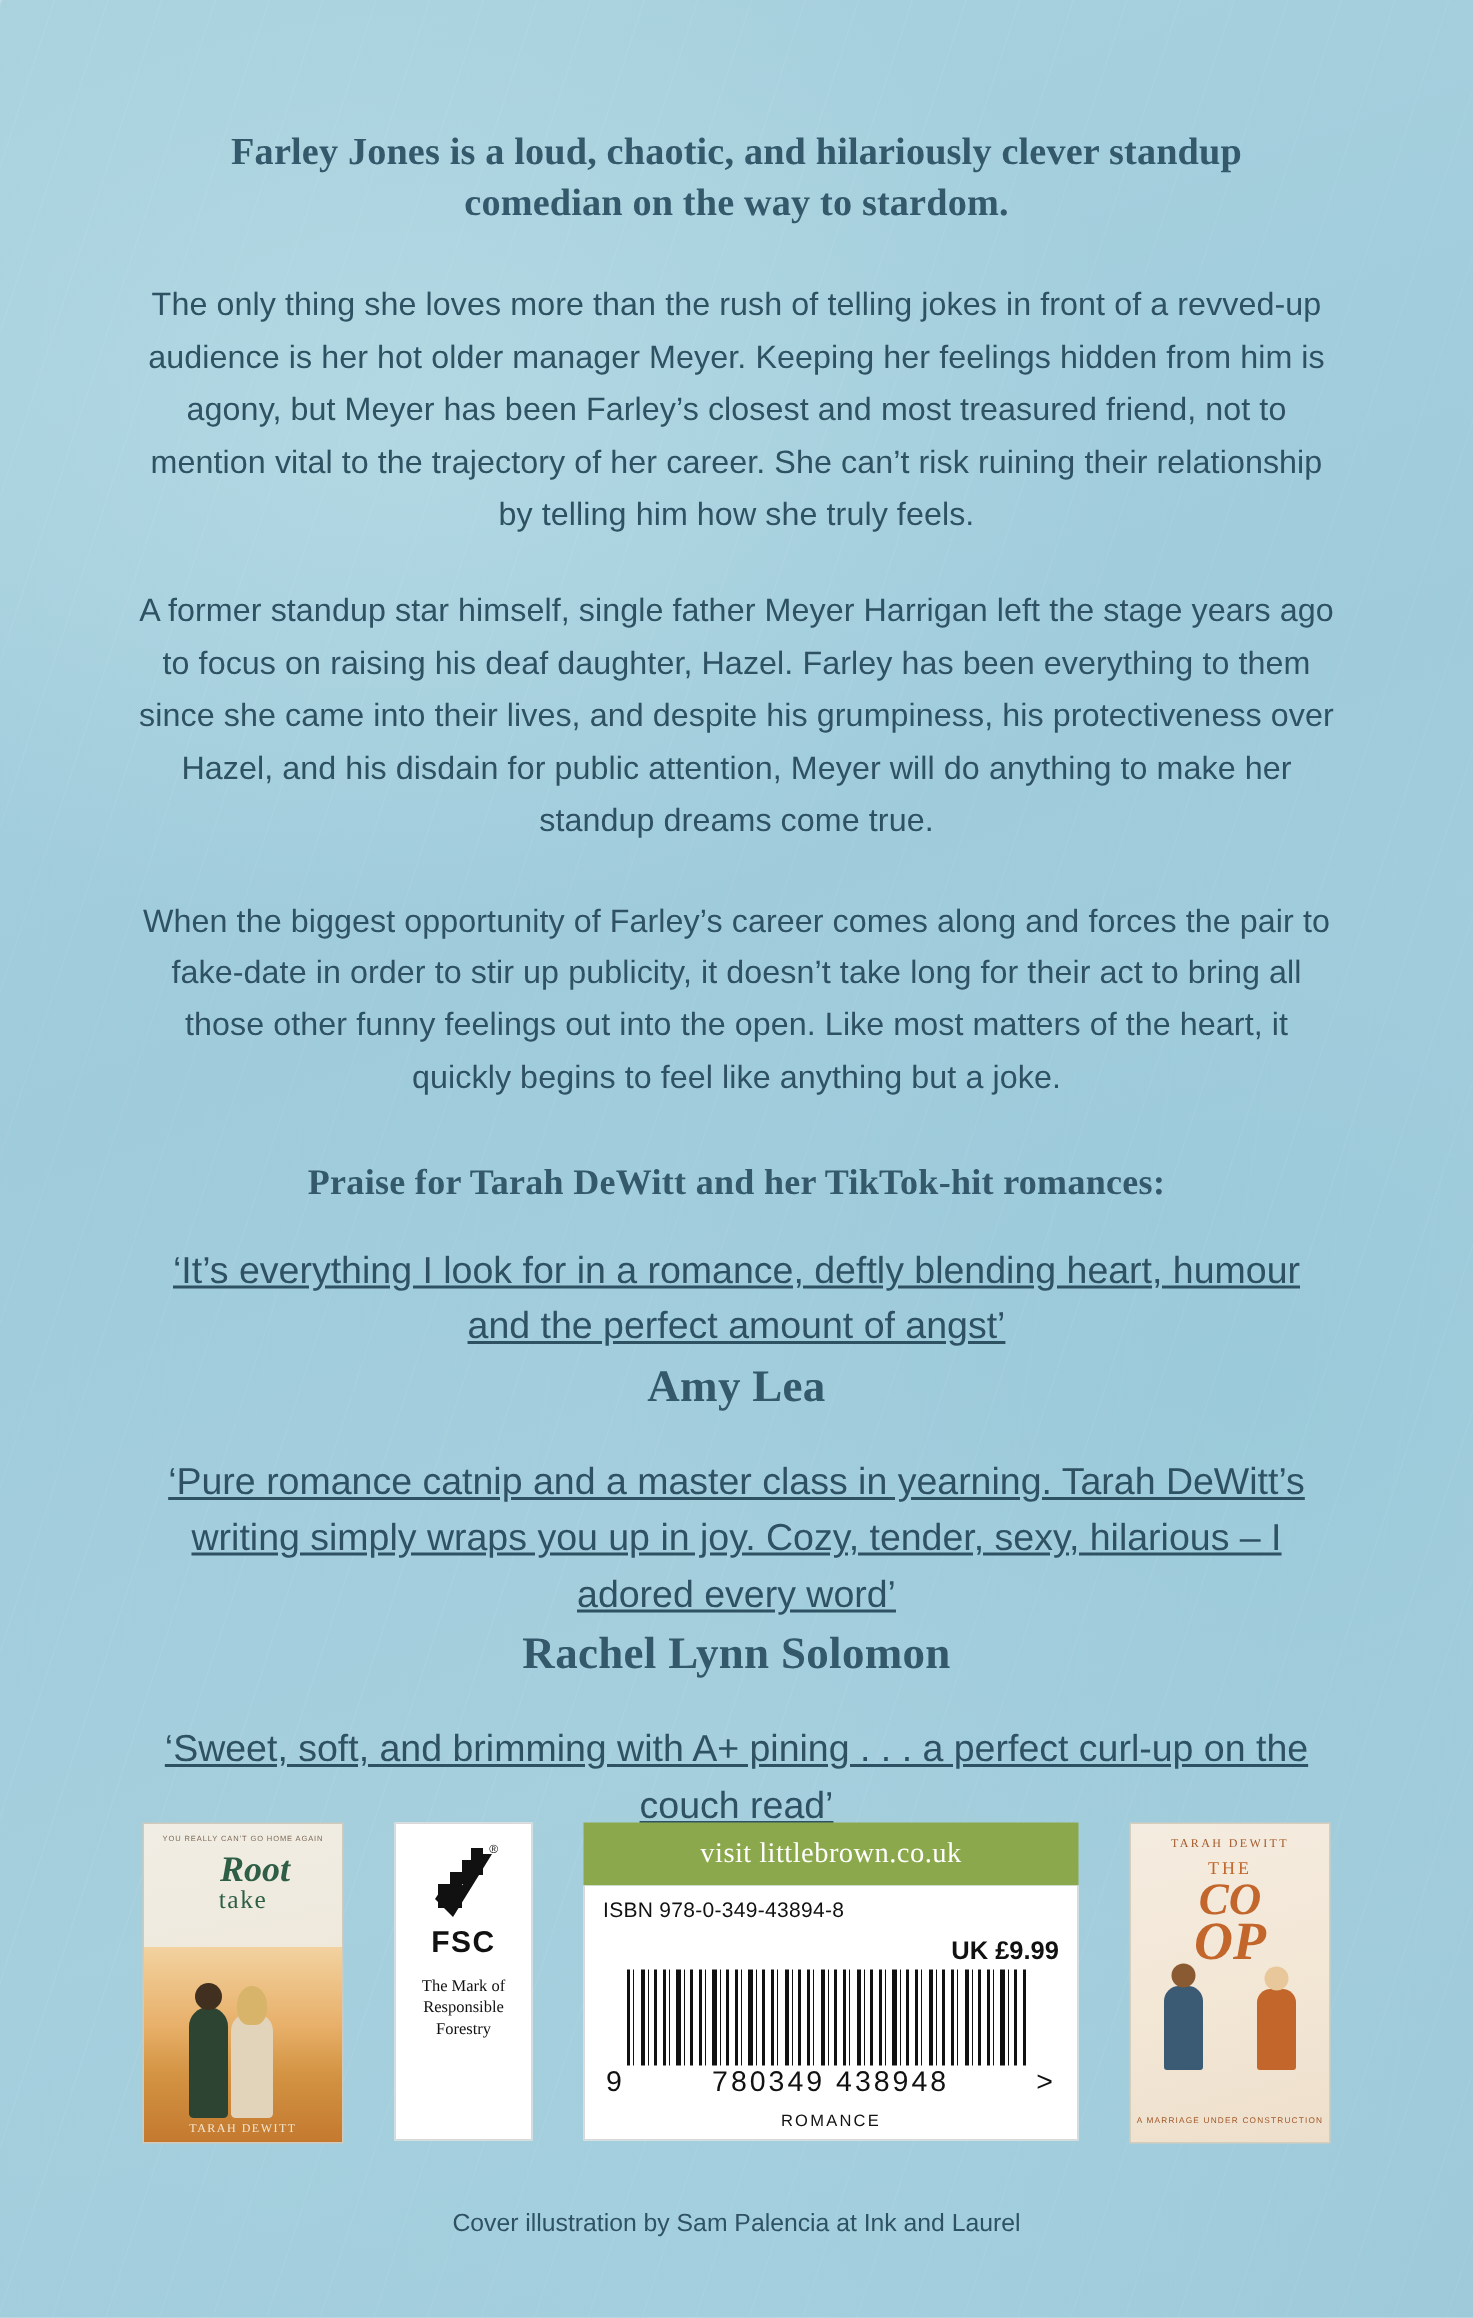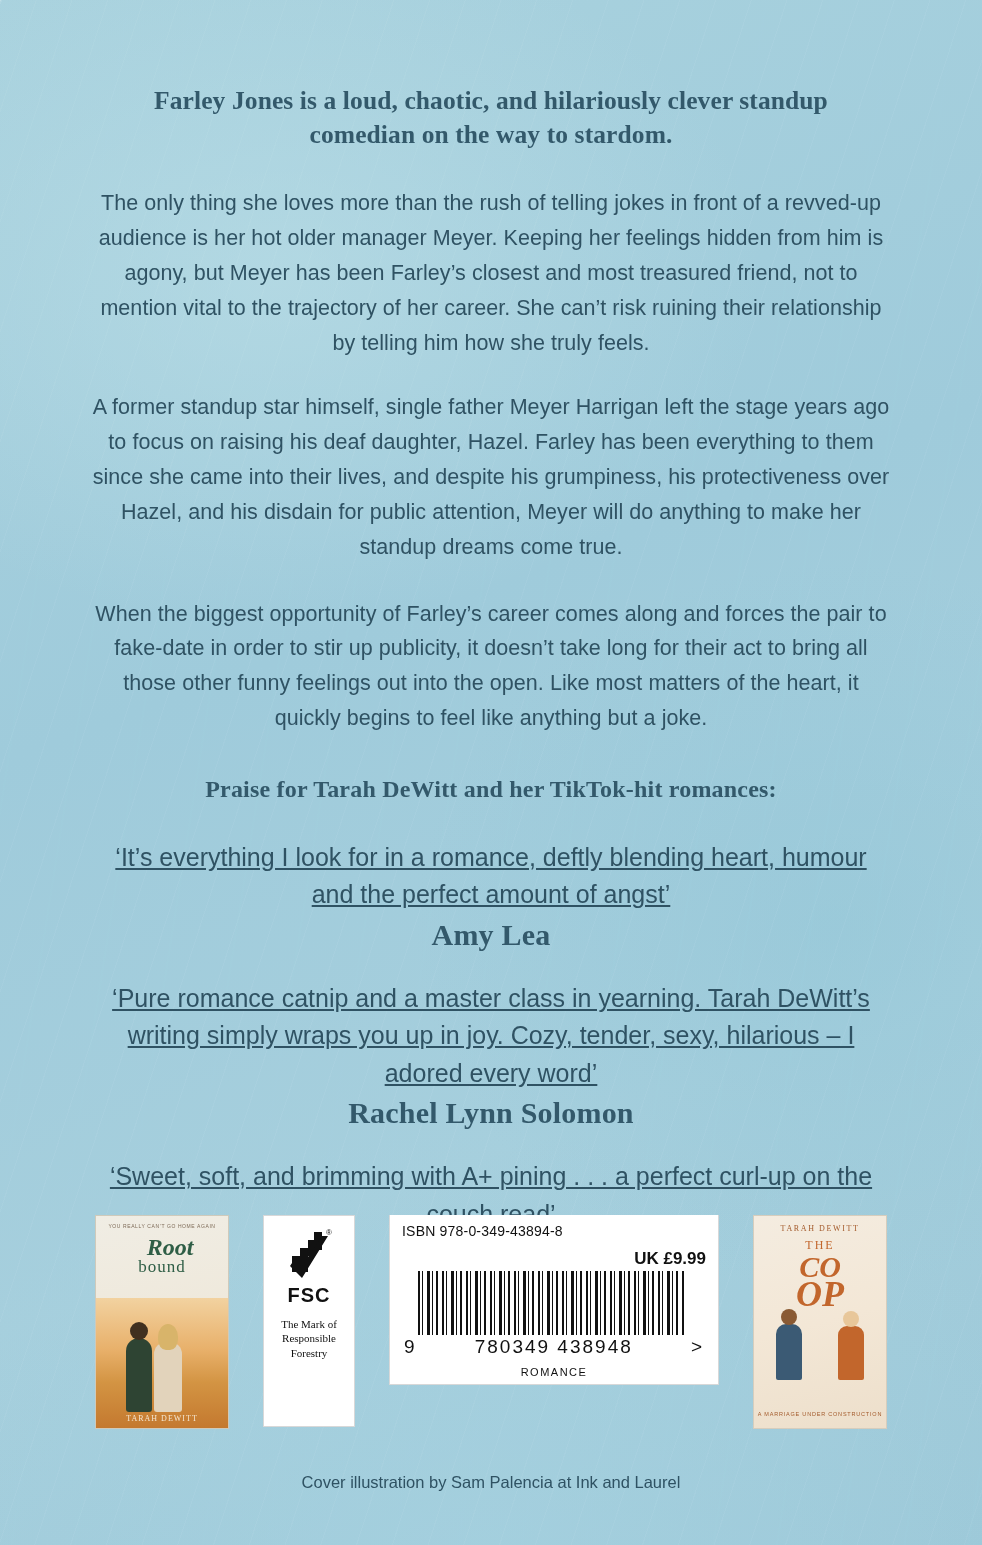--- a/index.html
+++ b/index.html
@@ -71,21 +71,21 @@
   }
   .para.p1 { width: 790px; }
   .para.p2 { width: 810px; margin-bottom: 32px; }
   .para.p3 { width: 800px; margin-bottom: 40px; }
 
   .praise-heading {
     font-family: "Liberation Serif", serif;
     font-weight: bold;
     font-size: 24px;
     color: #33596b;
-    margin: 0 auto 36px;
+    margin: 0 auto 26px;
     letter-spacing: 0.2px;
   }
 
   .quote-block {
     margin: 0 auto 28px;
     width: 790px;
   }
   .quote-text {
     font-size: 25px;
     line-height: 1.5;
@@ -451,21 +451,21 @@
     </div>
 
   </div>
 
   <div class="bottom">
     <div class="bottom-row">
 
       <div class="mini-cover">
         <div class="mc-top">YOU REALLY CAN’T GO HOME AGAIN</div>
         <div class="mc-title">Root</div>
-        <div class="mc-sub">bound</div>
+        <div class="mc-sub">take</div>
         <div class="mc-scene">
           <div class="mc-figL"></div>
           <div class="mc-figR"></div>
           <div class="mc-author">TARAH DEWITT</div>
         </div>
       </div>
 
       <div class="fsc">
         <div class="fsc-tree">
           <svg width="50" height="56" viewBox="0 0 50 56" aria-hidden="true">
@@ -473,20 +473,21 @@
             <path d="M8 52 L18 52 L18 44 L8 44 Z" fill="#111" opacity="0"></path>
             <path d="M6 40 L18 52 L44 10 L38 10 L18 40 L10 34 Z" fill="#111"></path>
           </svg>
           <span class="fsc-r">®</span>
         </div>
         <div class="fsc-label">FSC</div>
         <div class="fsc-sub">The Mark of Responsible Forestry</div>
       </div>
 
       <div class="isbn-block">
+        <div class="visit-bar">visit littlebrown.co.uk</div>
         <div class="barcode-card">
           <div class="isbn-line">ISBN 978-0-349-43894-8</div>
           <div class="price">UK £9.99</div>
           <div class="bars"></div>
           <div class="barnum">
             <span>9</span>
             <span>780349 438948</span>
             <span>&gt;</span>
           </div>
           <div class="genre">ROMANCE</div>

